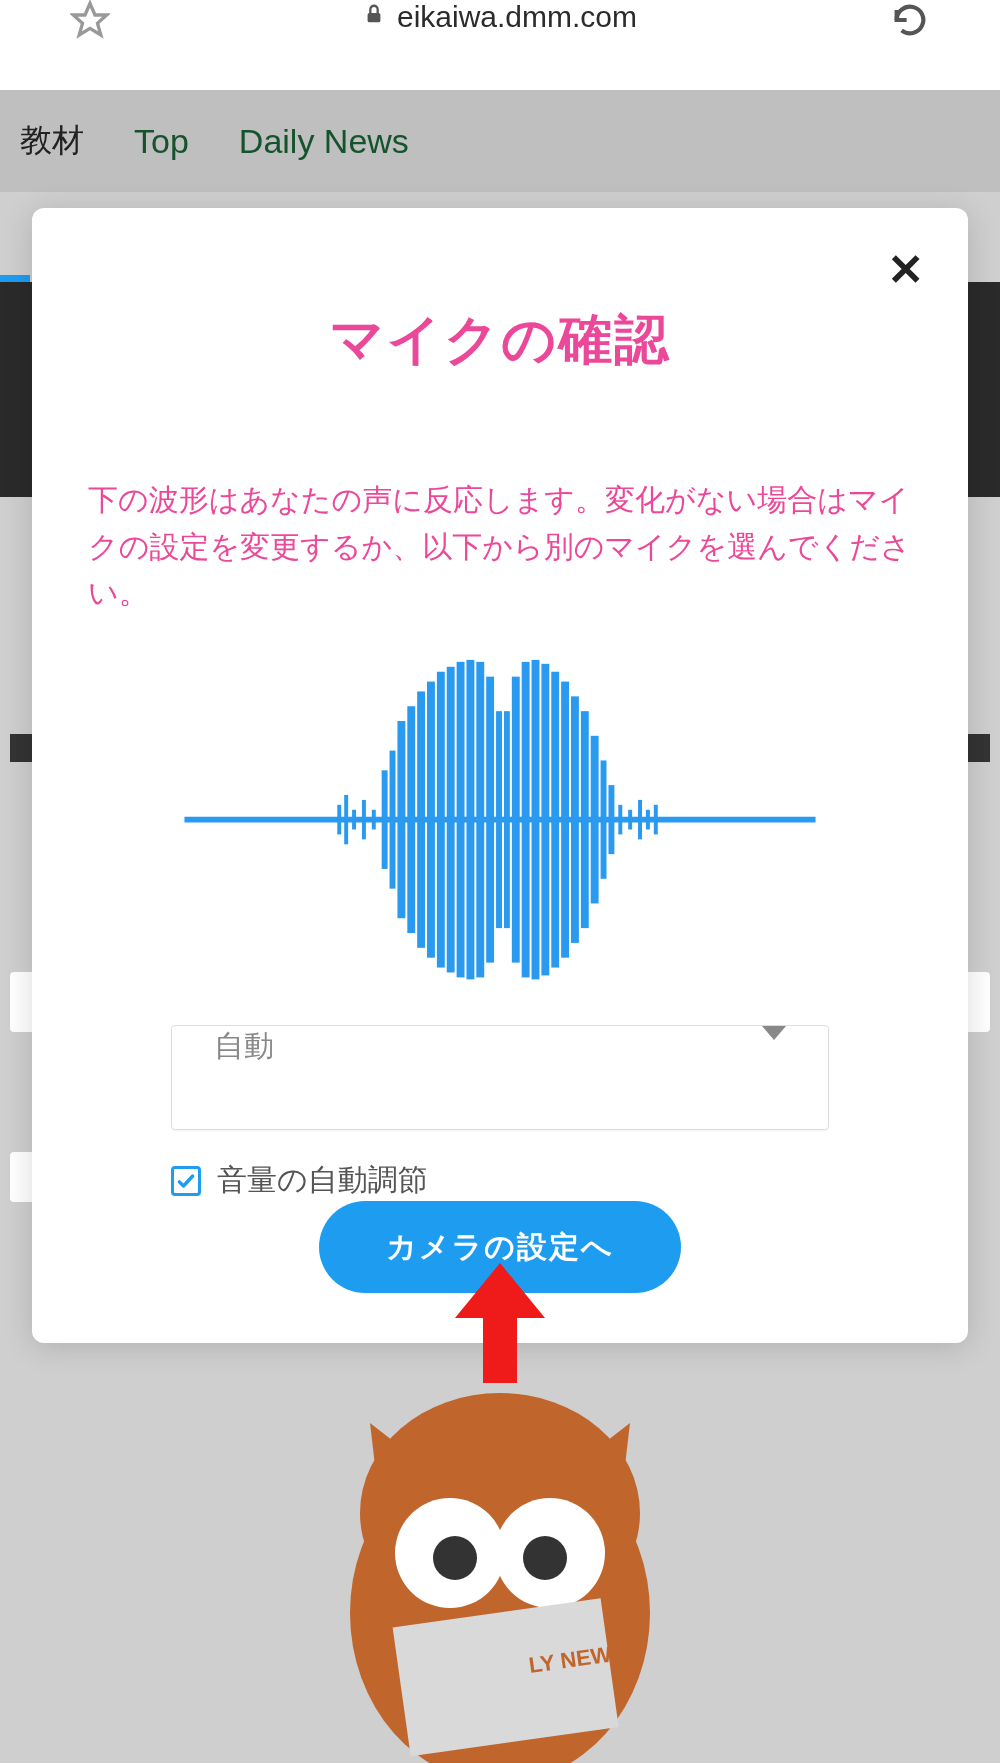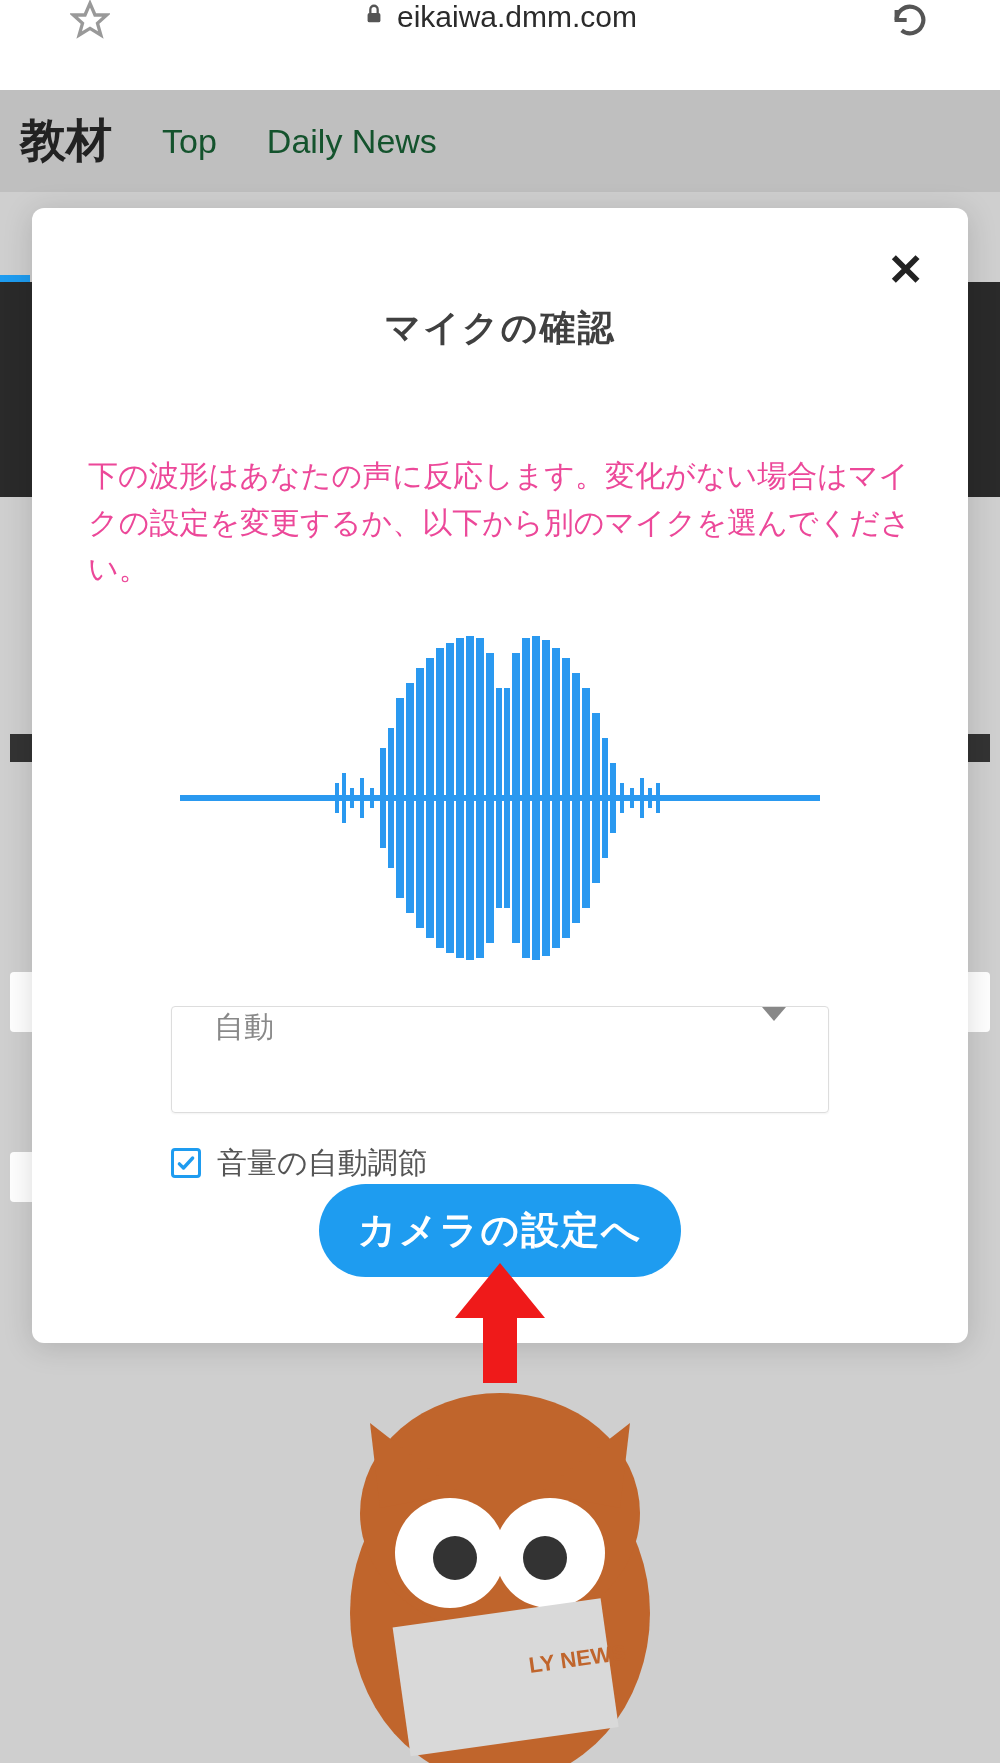--- a/index.html
+++ b/index.html
@@ -48,22 +48,22 @@
       height: 102px;
       background: #bfbfbf;
       display: flex;
       align-items: center;
       gap: 50px;
       padding: 0 20px;
       font-size: 34px;
       color: #333;
     }
     .page-header .title {
-      font-weight: 700;
-      font-size: 46px;
+      font-weight: 400;
+      font-size: 32px;
       color: #222;
     }
     .page-header .nav-item {
       color: #14532d;
       font-weight: 500;
     }
     
     .page-bg {
       position: absolute;
       top: 192px;
@@ -130,23 +130,23 @@
       top: 40px;
       right: 44px;
       font-size: 44px;
       font-weight: 700;
       cursor: pointer;
       color: #222;
       line-height: 1;
     }
     .modal h1 {
       margin-top: 60px;
-      font-size: 36px;
+      font-size: 54px;
       font-weight: 600;
-      color: #404040;
+      color: #ec4899;
       letter-spacing: 2px;
     }
     .modal .desc {
       margin-top: 100px;
       font-size: 30px;
       line-height: 1.55;
       color: #ec4899;
       text-align: left;
       padding: 0 4px;
     }
@@ -203,21 +203,21 @@
     .auto-row .text {
       font-size: 30px;
       color: #555;
     }
     .primary-btn {
       width: 362px;
       height: 93px;
       background: #1e9cf0;
       border-radius: 48px;
       color: #fff;
-      font-size: 38px;
+      font-size: 30px;
       font-weight: 600;
       display: flex;
       align-items: center;
       justify-content: center;
       border: none;
       cursor: pointer;
       letter-spacing: 2px;
     }
     .red-arrow {
       position: absolute;

